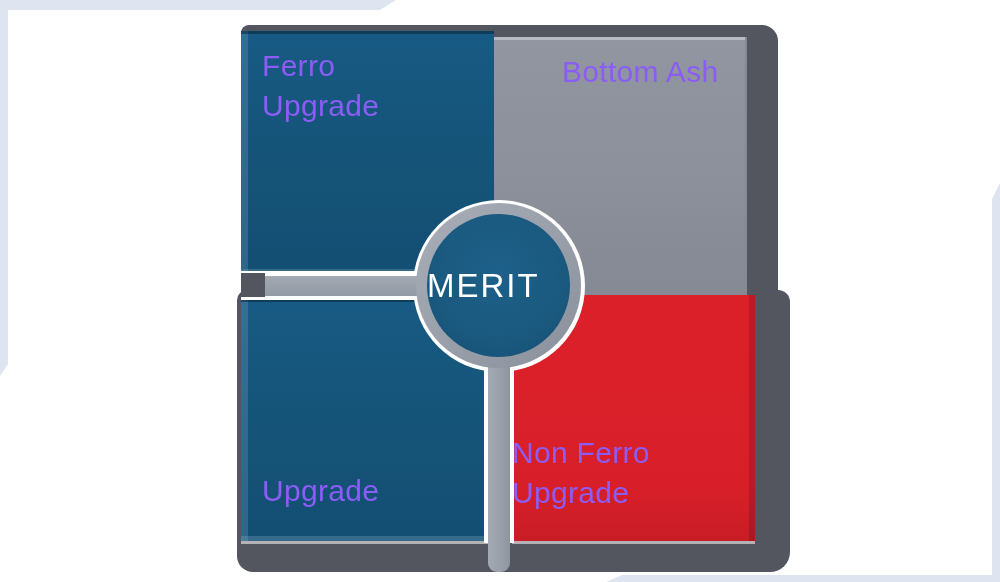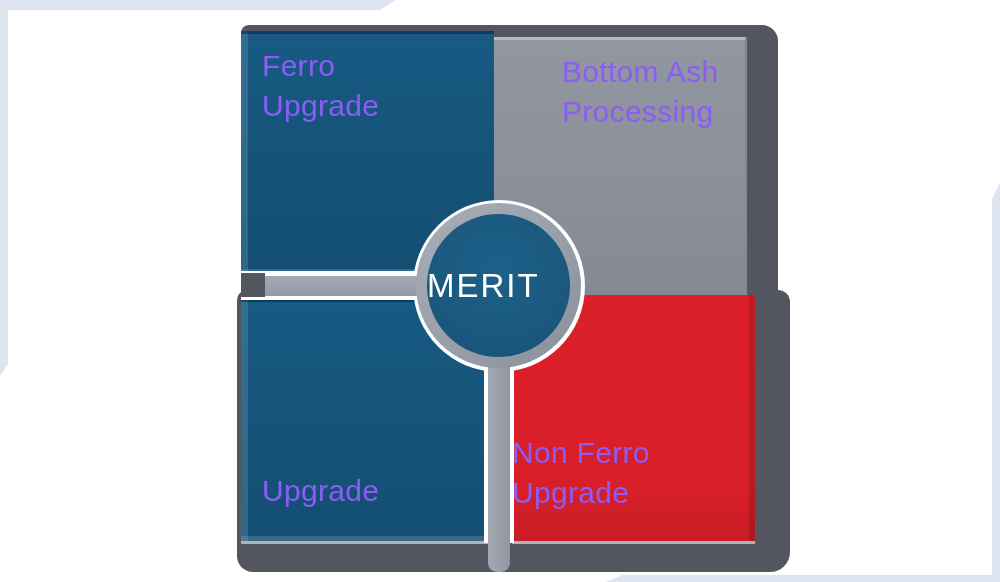--- a/index.html
+++ b/index.html
@@ -97,19 +97,19 @@
   <div class="abs bar bar-h"></div>
   <div class="abs bar-v"></div>
 
   <div class="abs ring-circle"></div>
   <div class="abs core-circle">
     <span class="label-merit">MERIT</span>
   </div>
 
   <div class="abs label label-ferro"><span>Ferro</span><br><span>Upgrade</span></div>
 
-  <div class="abs label label-bottomash"><span>Bottom Ash</span><br><span>Processing</span></div>
+  <div class="abs label label-bottomash"><span>Bottom Ash</span><br></div>
 
   <div class="abs label label-iba"><br><span>Upgrade</span></div>
 
   <div class="abs label label-nonferro"><span>Non Ferro</span><br><span>Upgrade</span></div>
 
 </div>
 
 </body></html>

